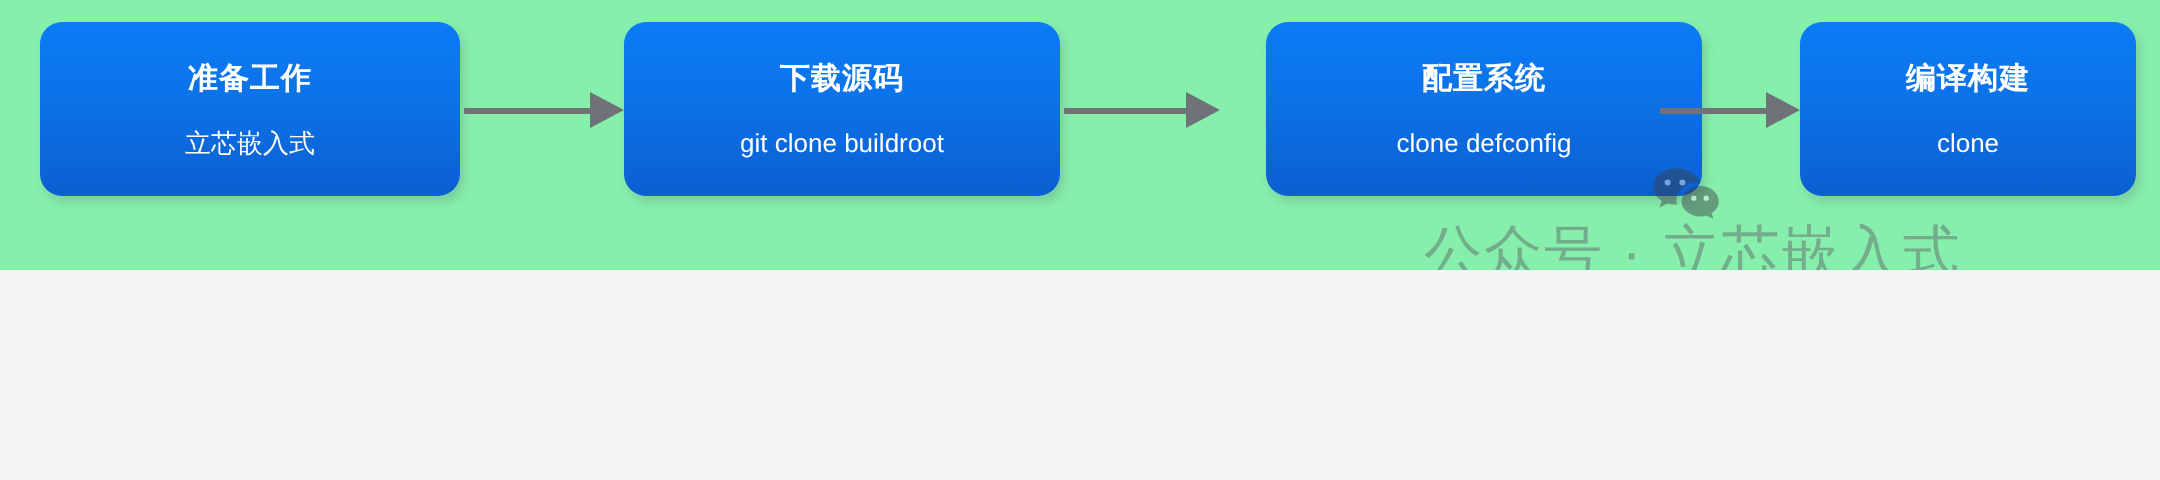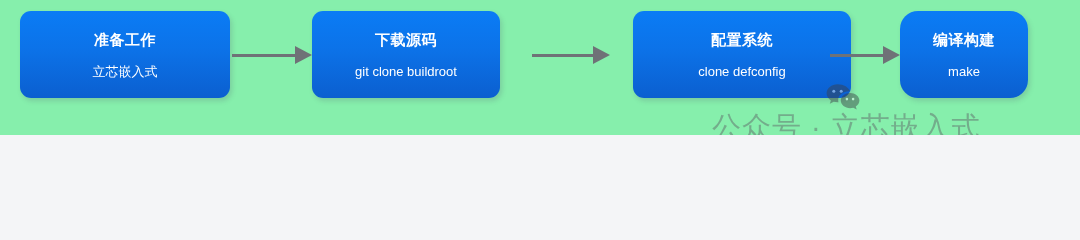--- a/index.html
+++ b/index.html
@@ -47,23 +47,23 @@
   .node-subtitle {
     color: #ffffff;
     font-size: 13px;
     font-weight: normal;
     line-height: 1;
     margin-top: 18px;
     white-space: nowrap;
   }
 
   .node-1 { left: 20px;  width: 210px; }
-  .node-2 { left: 312px; width: 188px; }
+  .node-2 { left: 312px; width: 218px; }
   .node-3 { left: 610px; width: 218px; margin-left: 23px; }
-  .node-4 { left: 900px; width: 128px; border-radius: 18px; }
+  .node-4 { left: 900px; width: 168px; }
 
   
   .connector {
     position: absolute;
     top: 47px;
     height: 16px;
     display: flex;
     align-items: center;
   }
   .connector .shaft {
@@ -138,21 +138,21 @@
     <div class="node-subtitle">clone defconfig</div>
   </div>
 
   <div class="connector connector-3">
     <div class="shaft"></div>
     <div class="head"></div>
   </div>
 
   <div class="node node-4">
     <div class="node-title">编译构建</div>
-    <div class="node-subtitle">make</div>
+    <div class="node-subtitle">clone</div>
   </div>
 
   <div id="watermark">
     <span class="wm-icon">
       <svg viewBox="0 0 34 30" width="34" height="30" xmlns="http://www.w3.org/2000/svg">
         <path fill="#3b3f46" d="M11.6 1.2C5.5 1.2 0.6 5.2 0.6 10.2c0 2.9 1.7 5.5 4.3 7.2l-1.1 3.4 3.9-2
                  c1.2 0.3 2.5 0.5 3.9 0.5 0.3 0 0.6 0 0.9 0-0.2-0.7-0.3-1.4-0.3-2.2
                  0-4.9 4.8-8.8 10.8-8.8 0.4 0 0.7 0 1.1 0.1C22.9 4.4 17.8 1.2 11.6 1.2z"></path>
         <circle cx="7.8" cy="8.2" r="1.5" fill="#f4f5f7"></circle>
         <circle cx="15.2" cy="8.2" r="1.5" fill="#f4f5f7"></circle>

